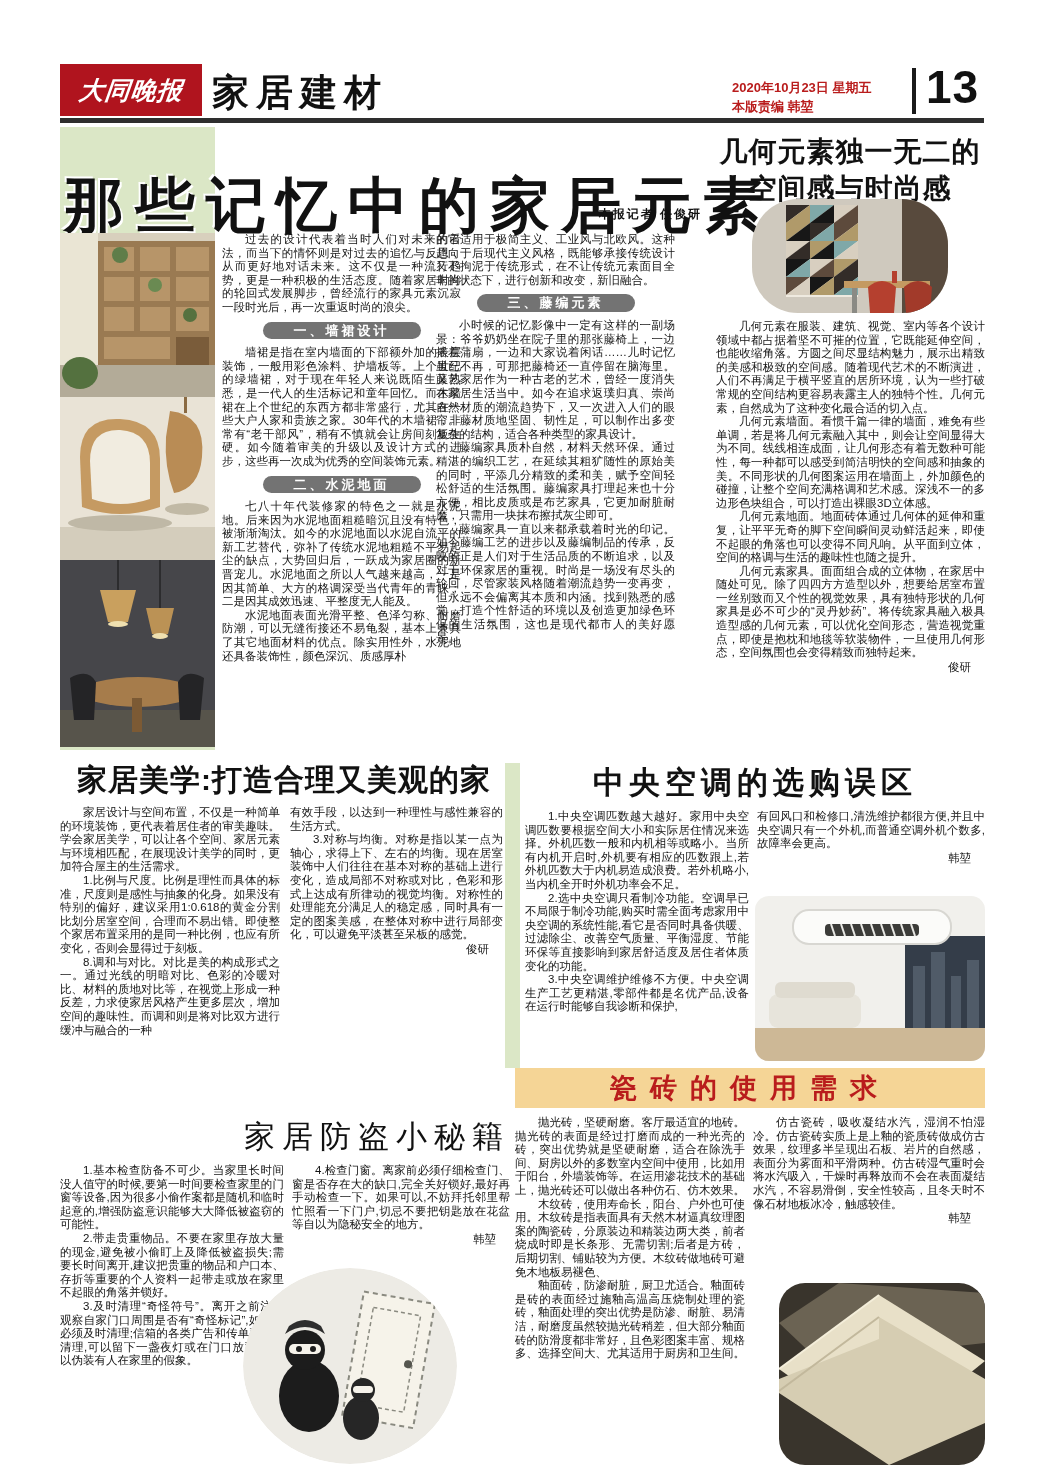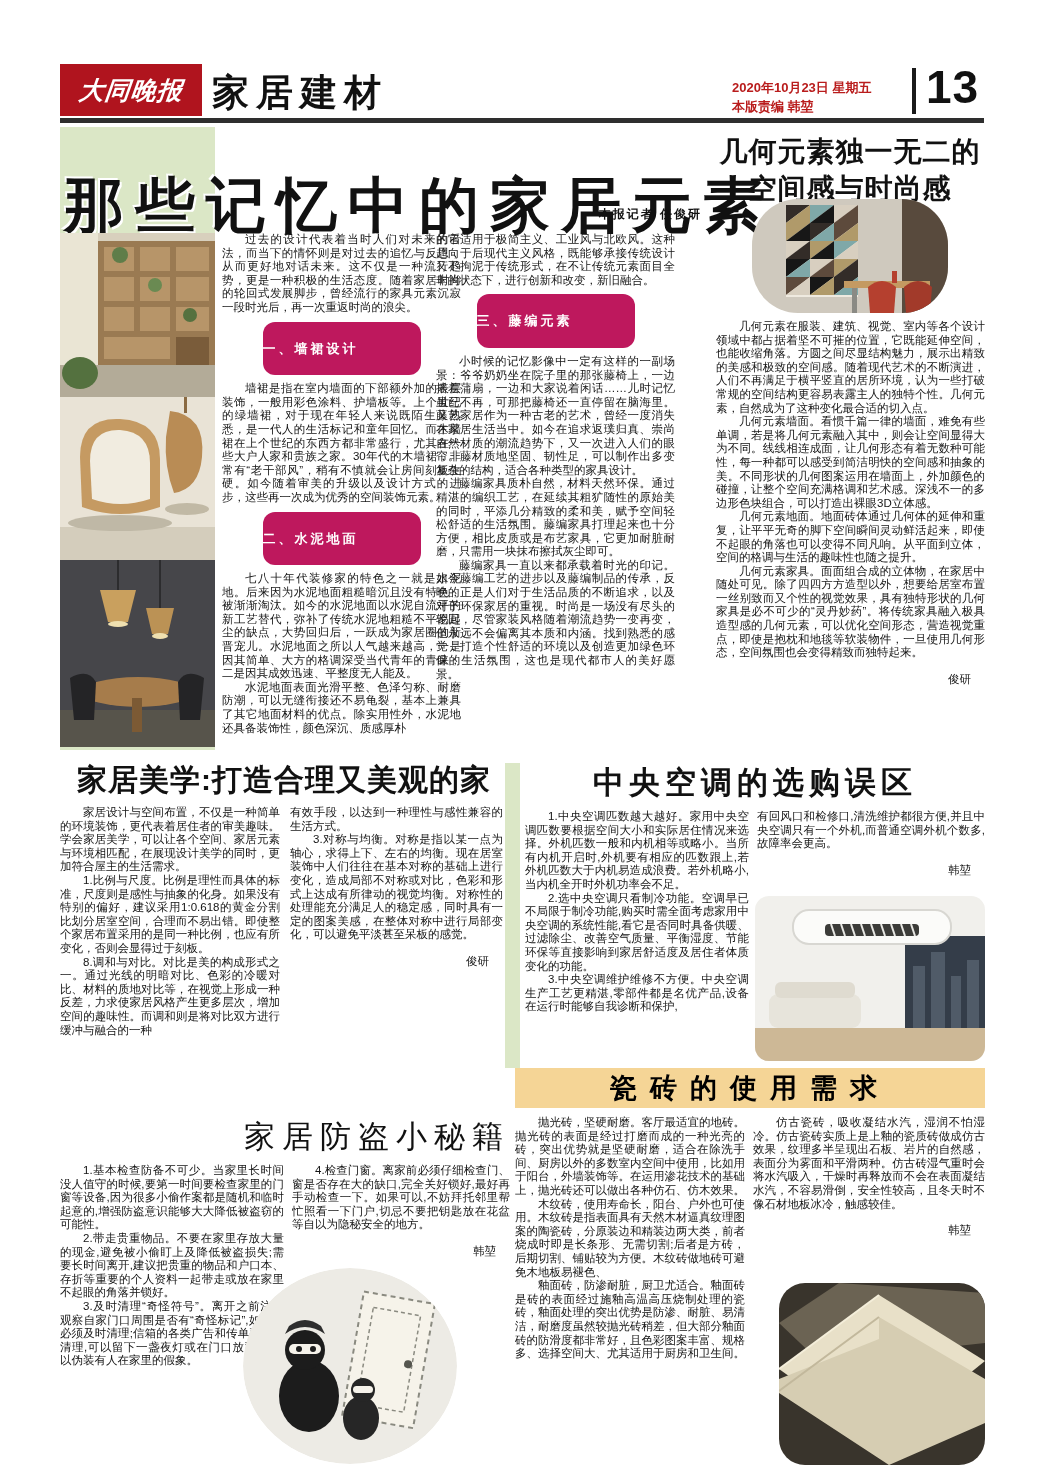--- a/index.html
+++ b/index.html
@@ -20,23 +20,23 @@
   .green-strip{left:60px;top:127px;width:155px;height:623px;background:#dbe7c6;}
   .green-gutter{left:505px;top:763px;width:15px;height:305px;background:#dbe7c6;}
 
   
   .headline{left:64px;top:126px;width:660px;font-size:60px;font-weight:900;letter-spacing:11px;white-space:nowrap;
             text-shadow:2px 2px 0 #fff,-2px -2px 0 #fff;}
   .byline{left:222px;top:206px;width:480px;text-align:right;font-size:12px;font-weight:bold;letter-spacing:2px;}
   .col{position:absolute;text-align:justify;font-size:11.5px;line-height:13.6px;overflow:hidden;color:#141414;}
   .col p{margin:0;text-indent:2em;}
   .col p.cont{text-indent:0;}
-  .badge{display:block;width:158px;margin:7px auto 7px auto;background:#be185d;color:#fff;border-radius:12px;
-         text-align:left;font-size:13px;font-weight:bold;letter-spacing:3px;padding:20px 0;text-indent:0;}
-  .sig{text-align:right;padding-right:14px;font-size:11.5px;margin-top:13px;}
+  .badge{display:block;width:158px;margin:7px auto 7px auto;background:#737373;color:#fff;border-radius:12px;
+         text-align:center;font-size:13px;font-weight:bold;letter-spacing:3px;padding:2px 0;text-indent:0;}
+  .sig{text-align:right;padding-right:14px;font-size:11.5px;margin-top:1px;}
 
   .main-col1{left:222px;top:233px;width:239px;height:515px;}
   .main-col2{left:436px;top:233px;width:239px;height:515px;}
 
   
   .ph{position:absolute;overflow:hidden;}
   .ph svg{display:block;width:100%;height:100%;}
   .ph1{left:60px;top:233px;width:155px;height:164px;}
   .ph2{left:60px;top:397px;width:155px;height:163px;}
   .ph3{left:60px;top:560px;width:155px;height:187px;}
@@ -51,21 +51,21 @@
 
   
   .aes-title{left:60px;top:760px;width:448px;text-align:center;font-size:30px;font-weight:900;letter-spacing:1px;}
   .aes-col1{left:60px;top:806px;width:220px;height:296px;}
   .aes-col2{left:290px;top:806px;width:213px;height:296px;}
   .ac-title{left:525px;top:762px;width:460px;text-align:center;font-size:31px;font-weight:900;letter-spacing:5px;}
   .ac-col1{left:525px;top:810px;width:224px;height:292px;}
   .ac-col2{left:757px;top:810px;width:228px;height:84px;}
 
   
-  .banner{left:515px;top:1068px;width:470px;height:40px;background:#f5d596;color:#000000;
+  .banner{left:515px;top:1068px;width:470px;height:40px;background:#f5d596;color:#b91c1c;
           text-align:center;font-size:27px;font-weight:800;letter-spacing:13px;line-height:40px;}
   .tile-col1{left:515px;top:1116px;width:230px;height:345px;}
   .tile-col2{left:753px;top:1116px;width:232px;height:162px;}
   .burg-title{left:60px;top:1116px;width:450px;text-align:right;font-size:31px;font-weight:400;letter-spacing:7px;}
   .burg-col1{left:60px;top:1164px;width:224px;height:300px;}
   .burg-col2{left:292px;top:1164px;width:218px;height:104px;}
 </style>
 </head>
 <body>
 

